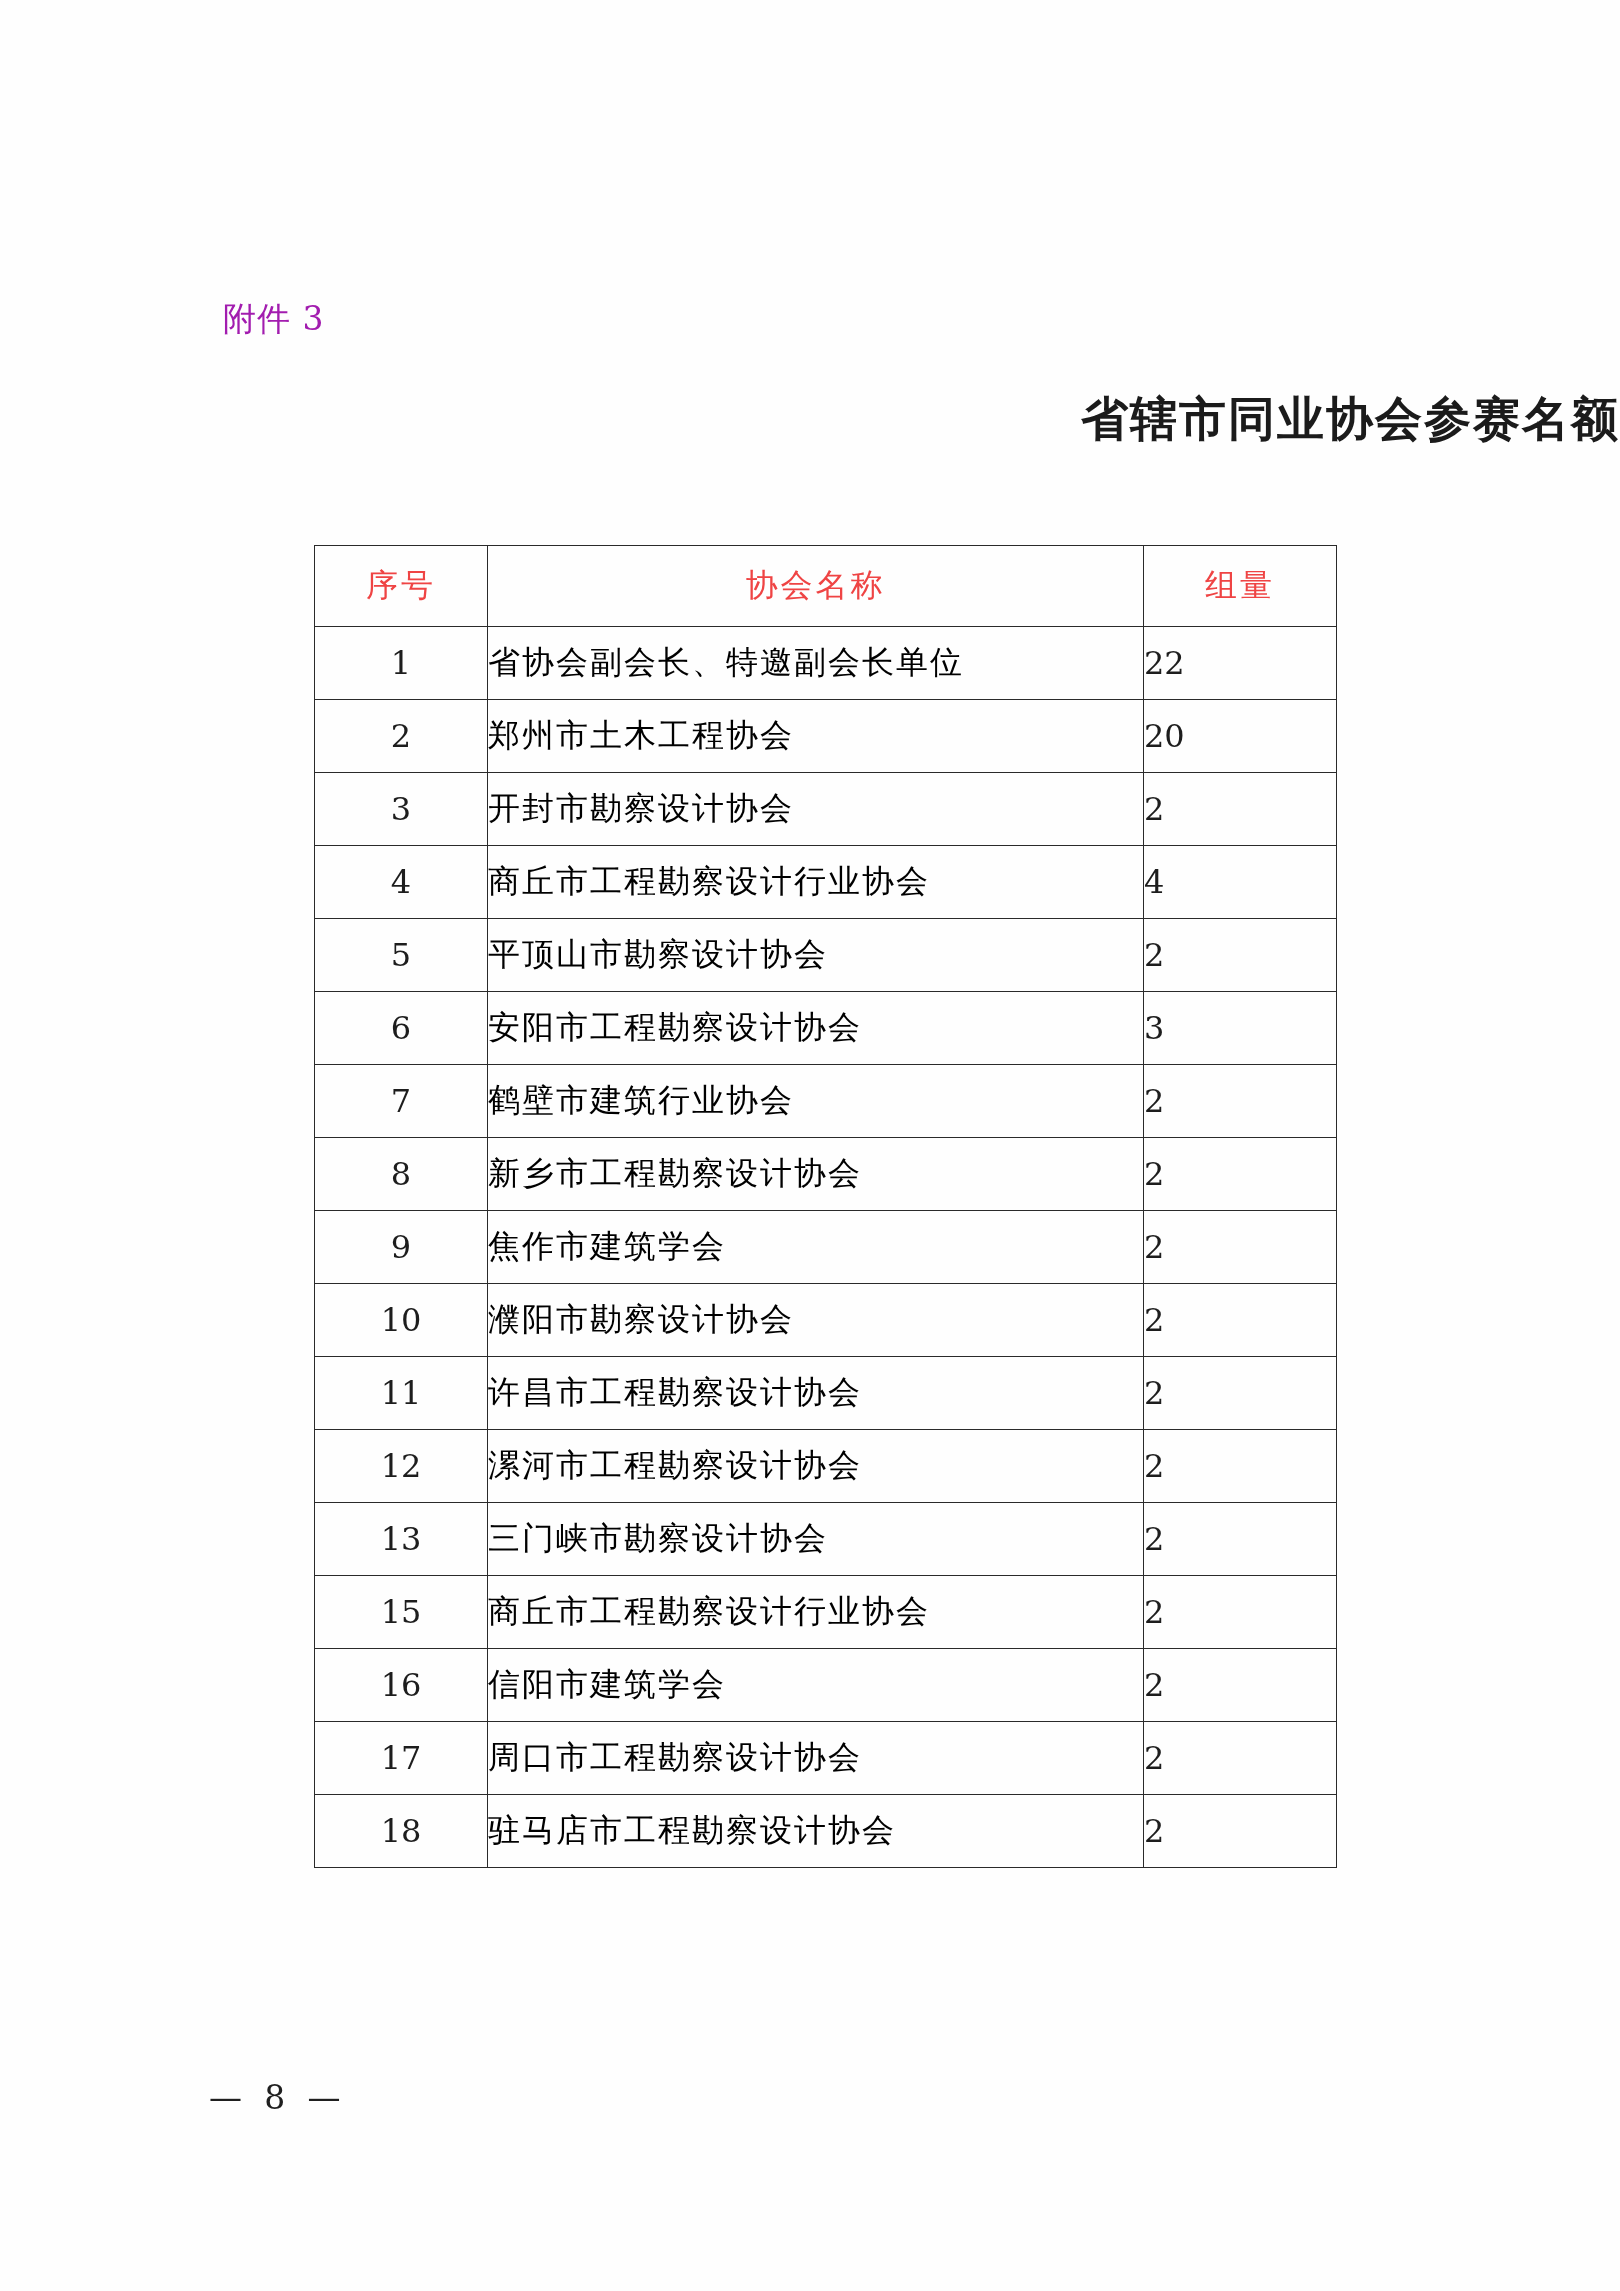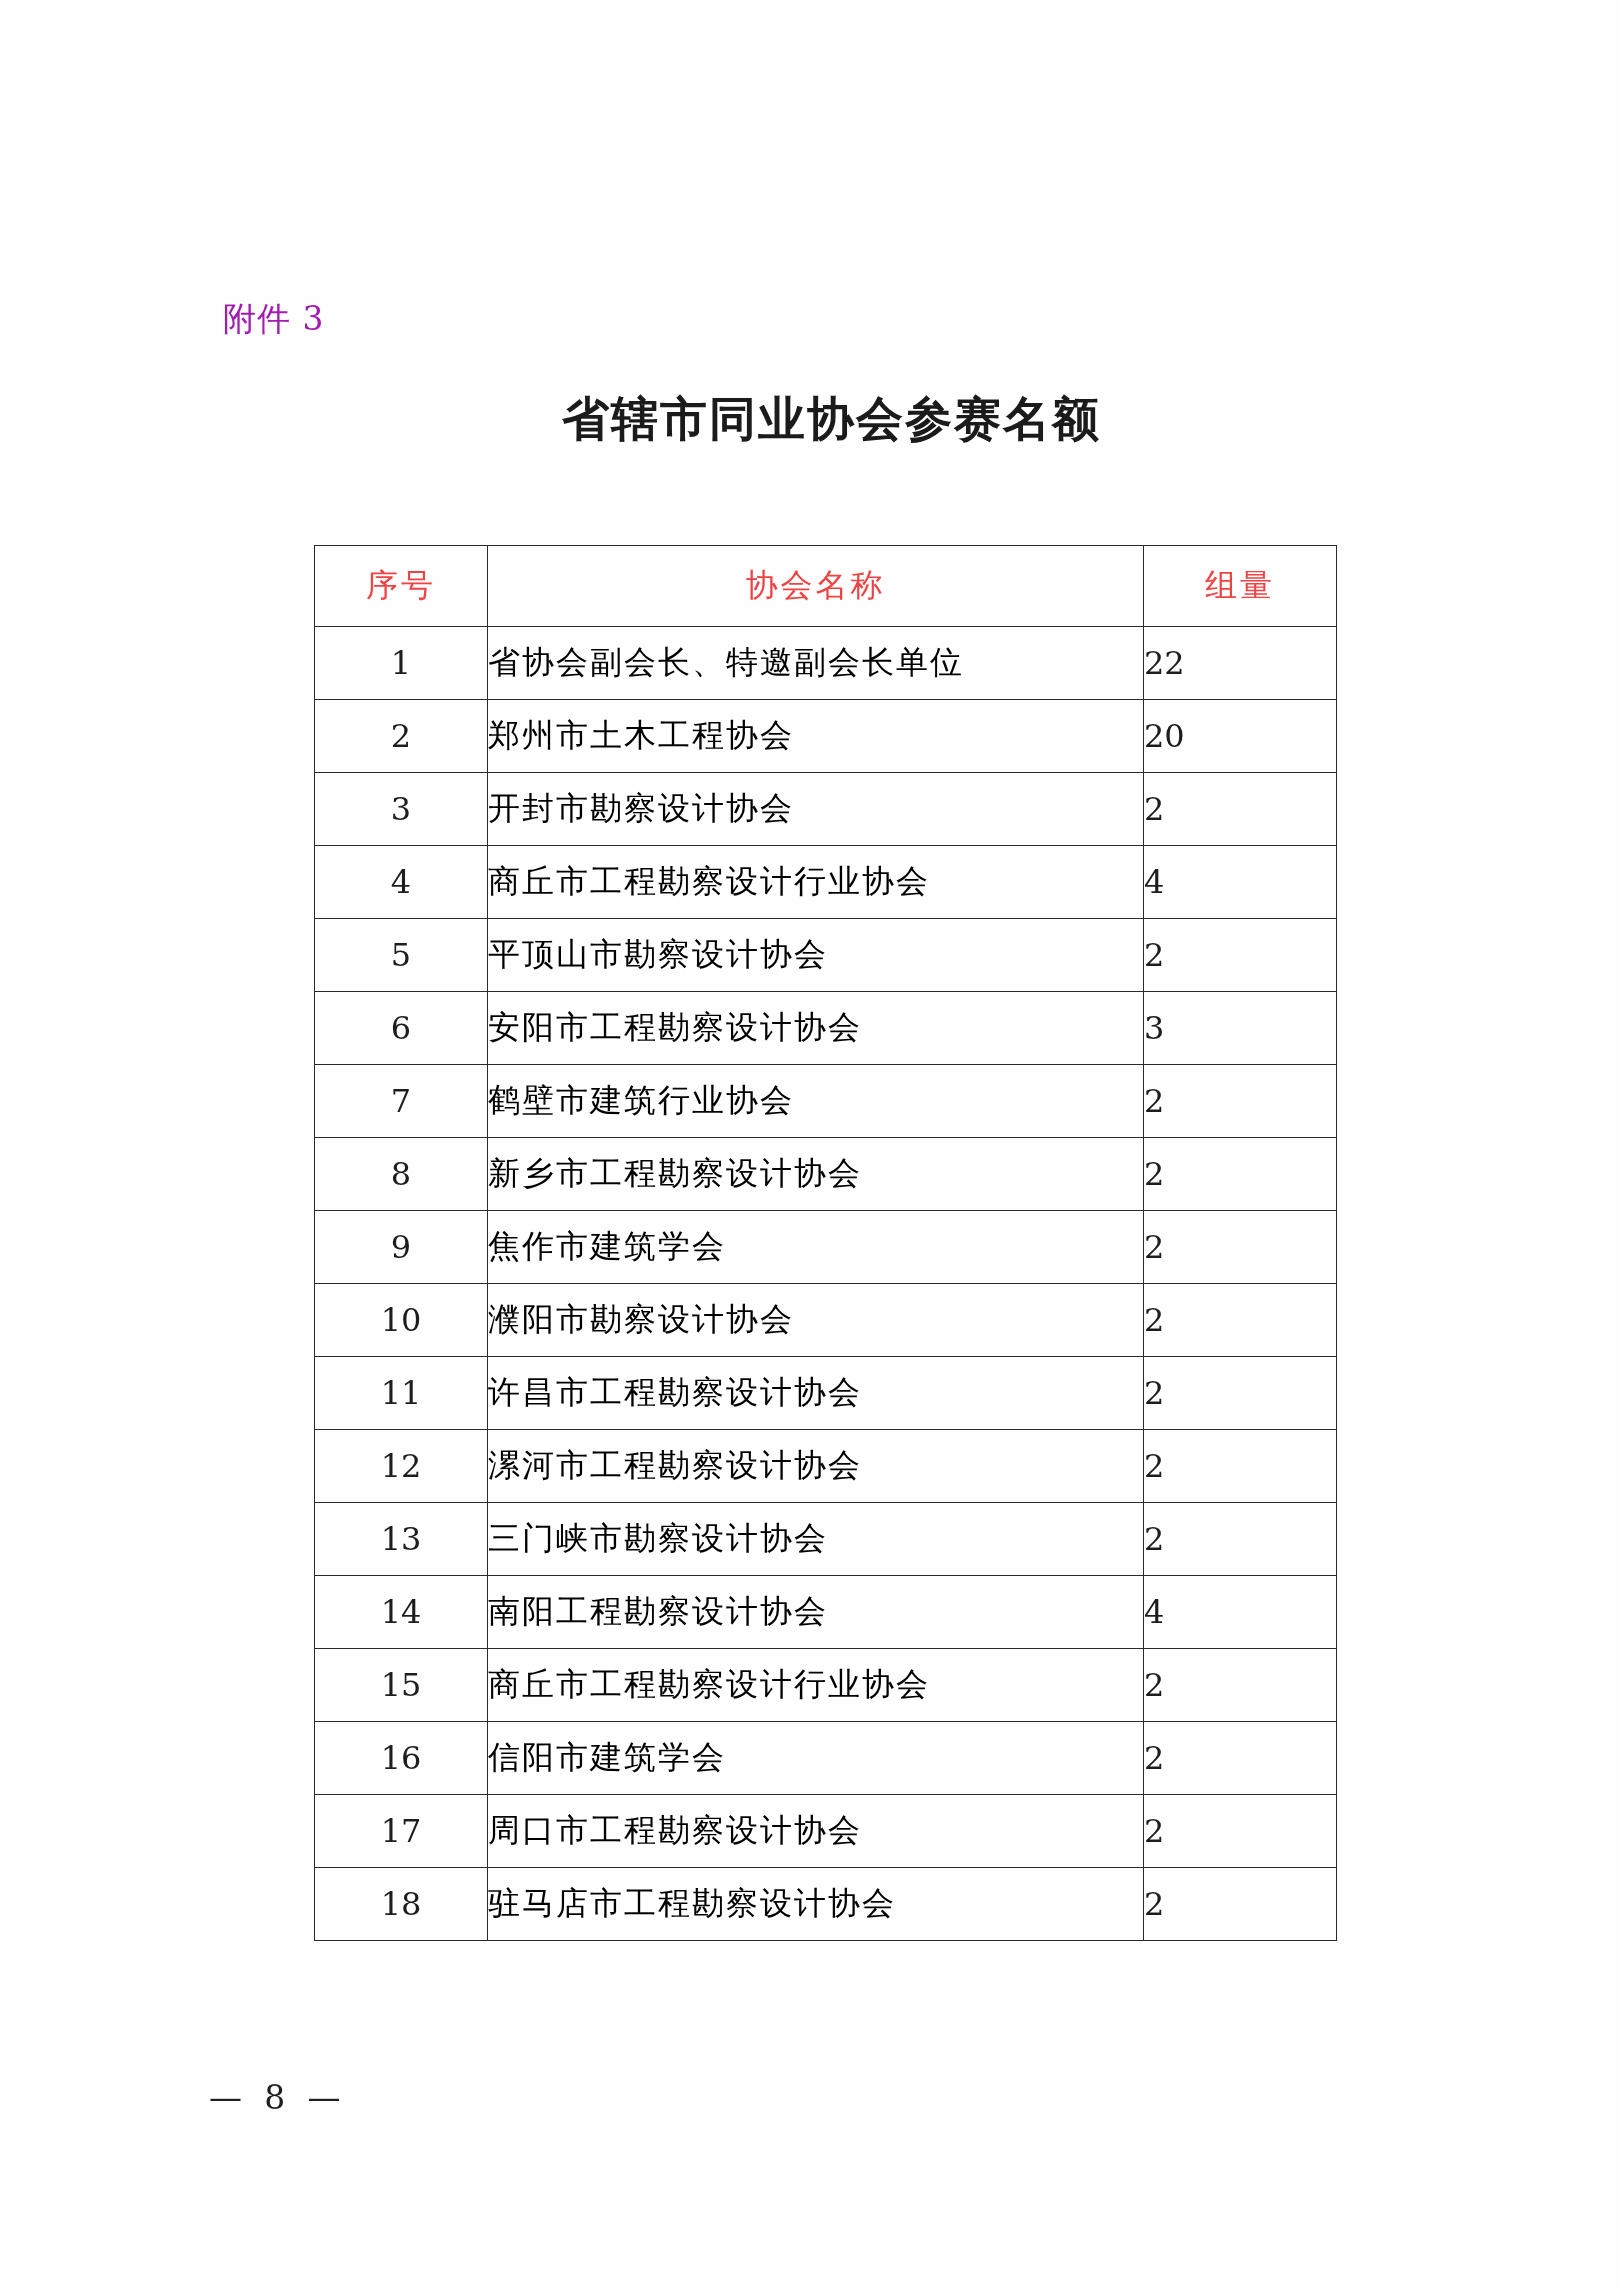--- a/index.html
+++ b/index.html
@@ -32,21 +32,21 @@
     letter-spacing: 1px;
     color: #a21caf;
     white-space: nowrap;
   }
 
   .doc-title {
     position: absolute;
     left: 8px;
     right: 0;
     top: 388px;
-    text-align: center;
+    text-align: right;
     font-size: 47px;
     line-height: 61px;
     font-weight: bold;
     letter-spacing: 2px;
     color: #1b1b1b;
     padding-left: 35px;
   }
 
   .table-wrap {
     position: absolute;
@@ -199,25 +199,20 @@
             <td class="cell-no">12</td>
             <td class="cell-name">漯河市工程勘察设计协会</td>
             <td class="cell-count">2</td>
           </tr>
           <tr>
             <td class="cell-no">13</td>
             <td class="cell-name">三门峡市勘察设计协会</td>
             <td class="cell-count">2</td>
           </tr>
           <tr>
-            <td class="cell-no">14</td>
-            <td class="cell-name">南阳工程勘察设计协会</td>
-            <td class="cell-count">4</td>
-          </tr>
-          <tr>
             <td class="cell-no">15</td>
             <td class="cell-name">商丘市工程勘察设计行业协会</td>
             <td class="cell-count">2</td>
           </tr>
           <tr>
             <td class="cell-no">16</td>
             <td class="cell-name">信阳市建筑学会</td>
             <td class="cell-count">2</td>
           </tr>
           <tr>

